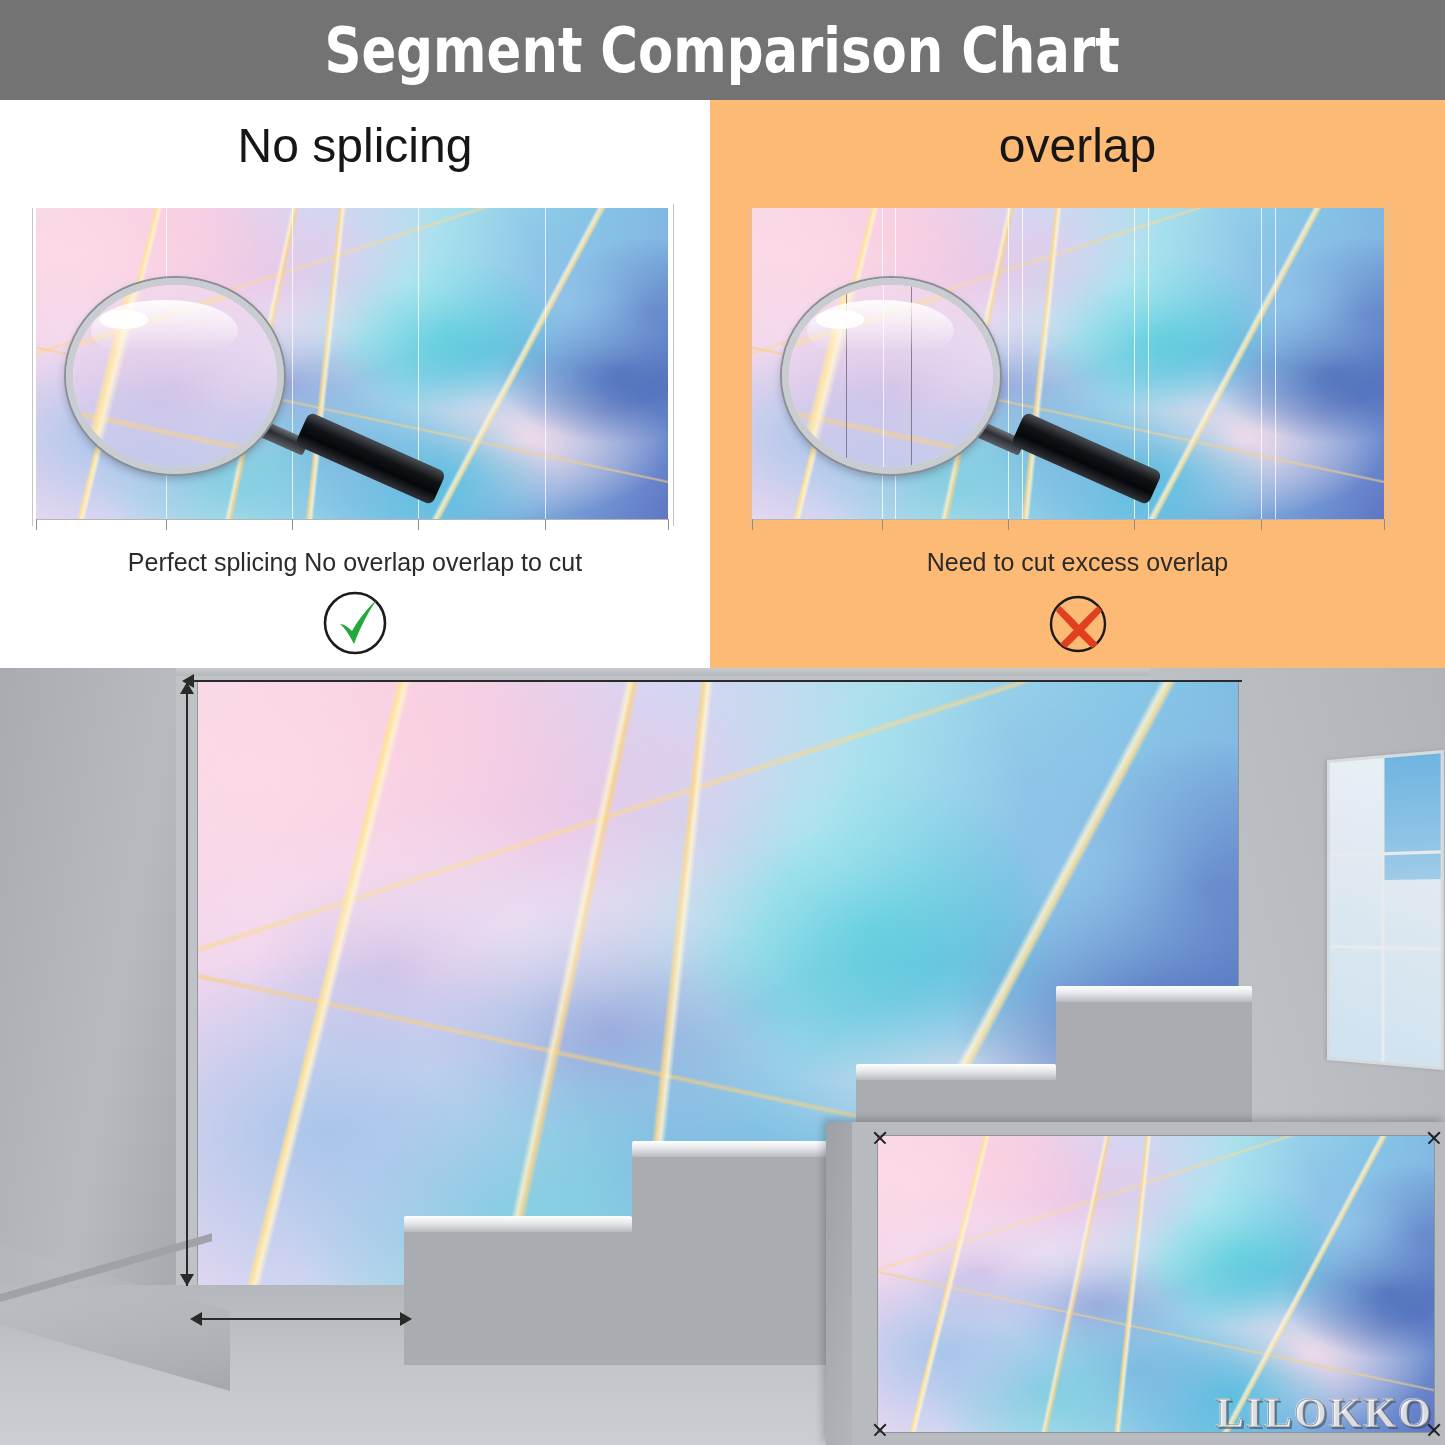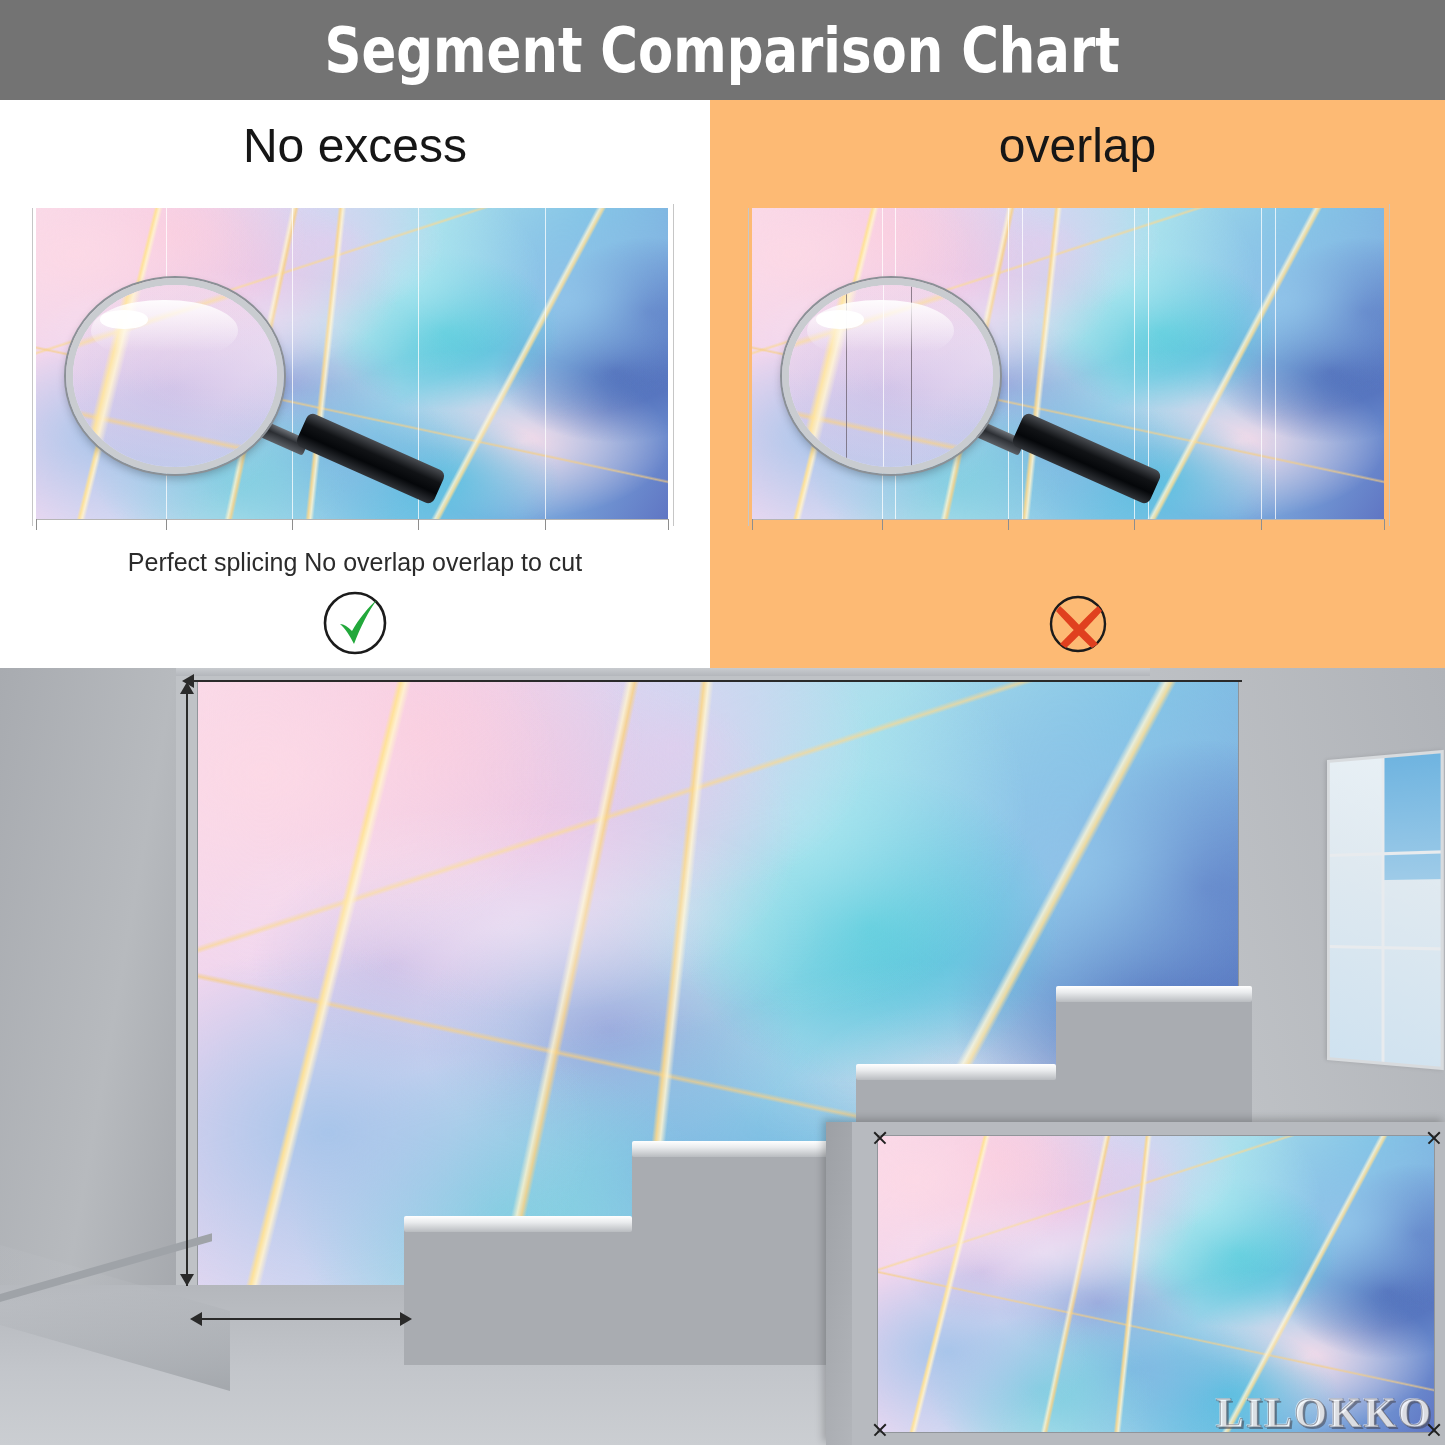--- a/index.html
+++ b/index.html
@@ -268,21 +268,21 @@
 
 <div id="root">
 
   <div class="title-bar">
     <div class="title-text">Segment Comparison Chart</div>
   </div>
 
   <div class="compare">
 
     <div class="panel panel-left">
-      <div class="panel-head">No excess</div>
+      <div class="panel-head">No splicing</div>
 
       <div class="mural-thumb mural-left">
         <div class="marble">
           <div class="base"></div>
           <div class="gold"></div>
           <div class="veil"></div>
         </div>
         <div class="seam" style="left:20.5%"></div>
         <div class="seam" style="left:40.5%"></div>
         <div class="seam" style="left:60.5%"></div>
@@ -376,20 +376,21 @@
           <div class="tick" style="left:20.5%"></div>
           <div class="tick" style="left:40.5%"></div>
           <div class="tick" style="left:60.5%"></div>
           <div class="tick" style="left:80.5%"></div>
           <div class="tick" style="left:100%"></div>
         </div>
         <div class="edge-v" style="left:-4px; top:-312px; height:318px;"></div>
         <div class="edge-v" style="right:-6px; top:-316px; height:322px;"></div>
       </div>
 
+      <div class="caption cap-right">Need to cut excess overlap</div>
 
       <div class="mark-wrap">
         <div class="mark">
           <svg width="84" height="72" viewBox="0 0 84 72" aria-hidden="true">
             <ellipse cx="42" cy="38" rx="27" ry="27" fill="none" stroke="#1b1b1b" stroke-width="2.4"></ellipse>
             <path d="M24 20 C34 29 52 48 62 58 L56 62 C46 53 28 34 20 25 Z" fill="#e0401f"></path>
             <path d="M62 20 C52 29 34 48 24 58 L30 62 C40 53 58 34 66 25 Z" fill="#e0401f"></path>
           </svg>
         </div>
       </div>

